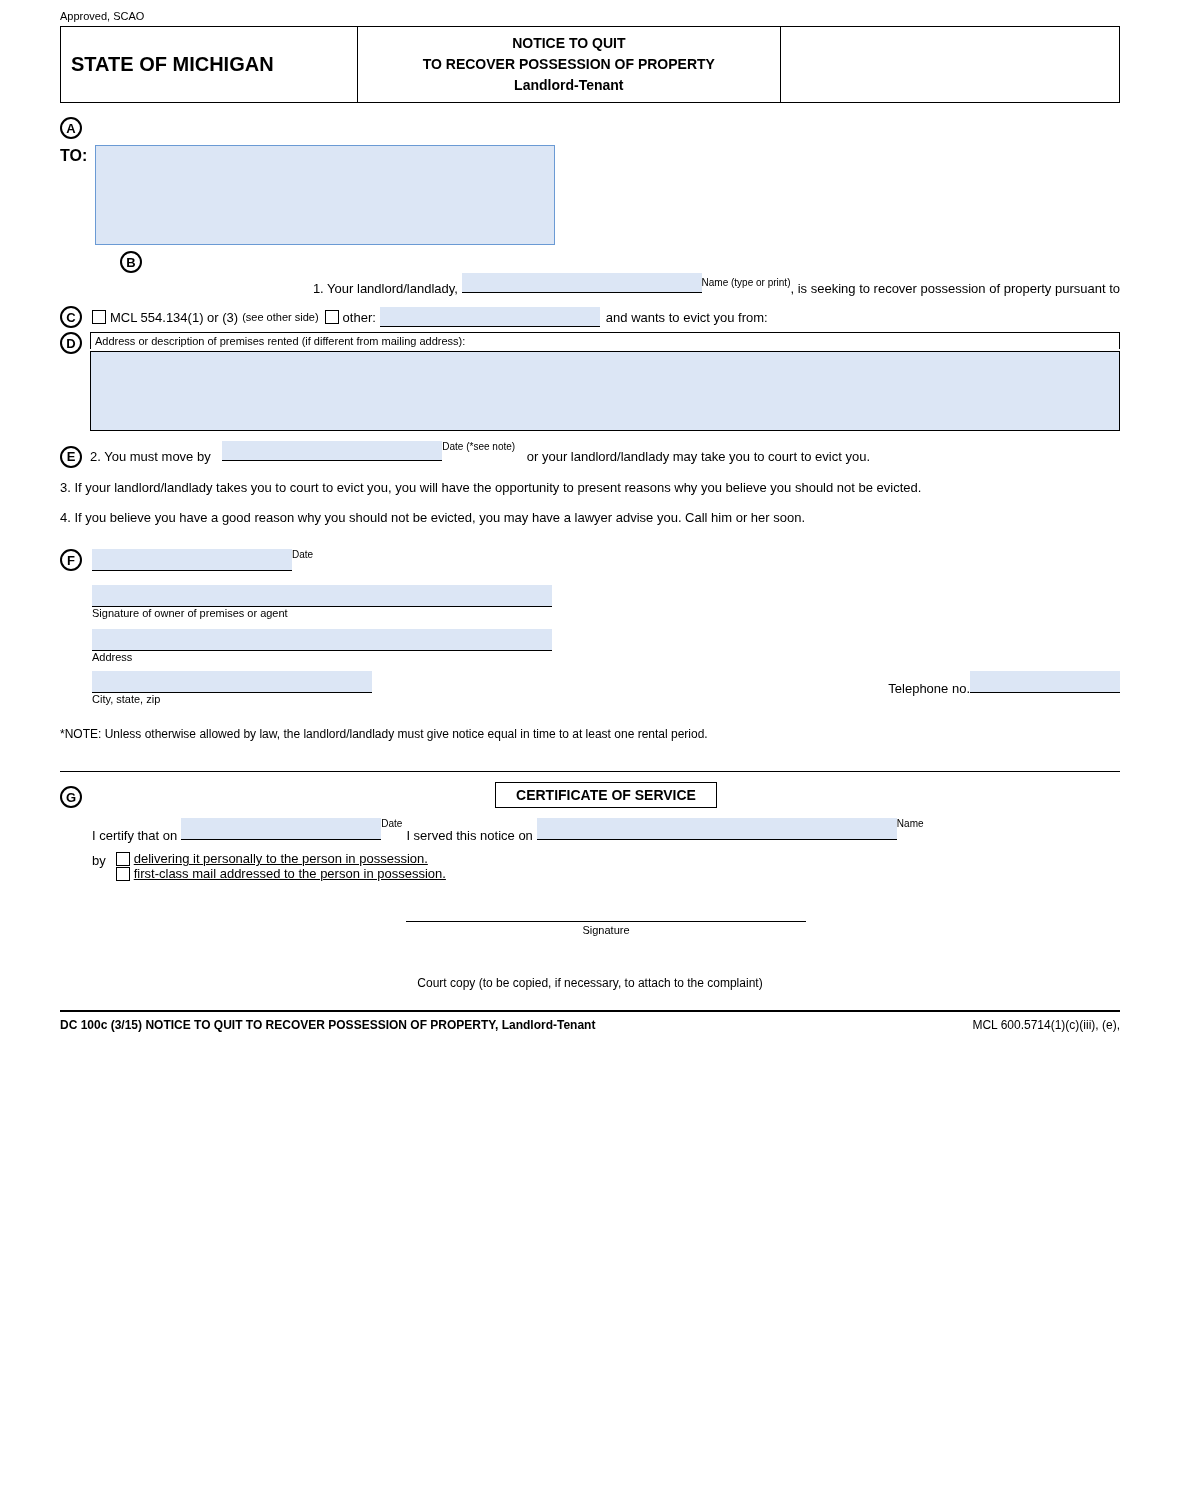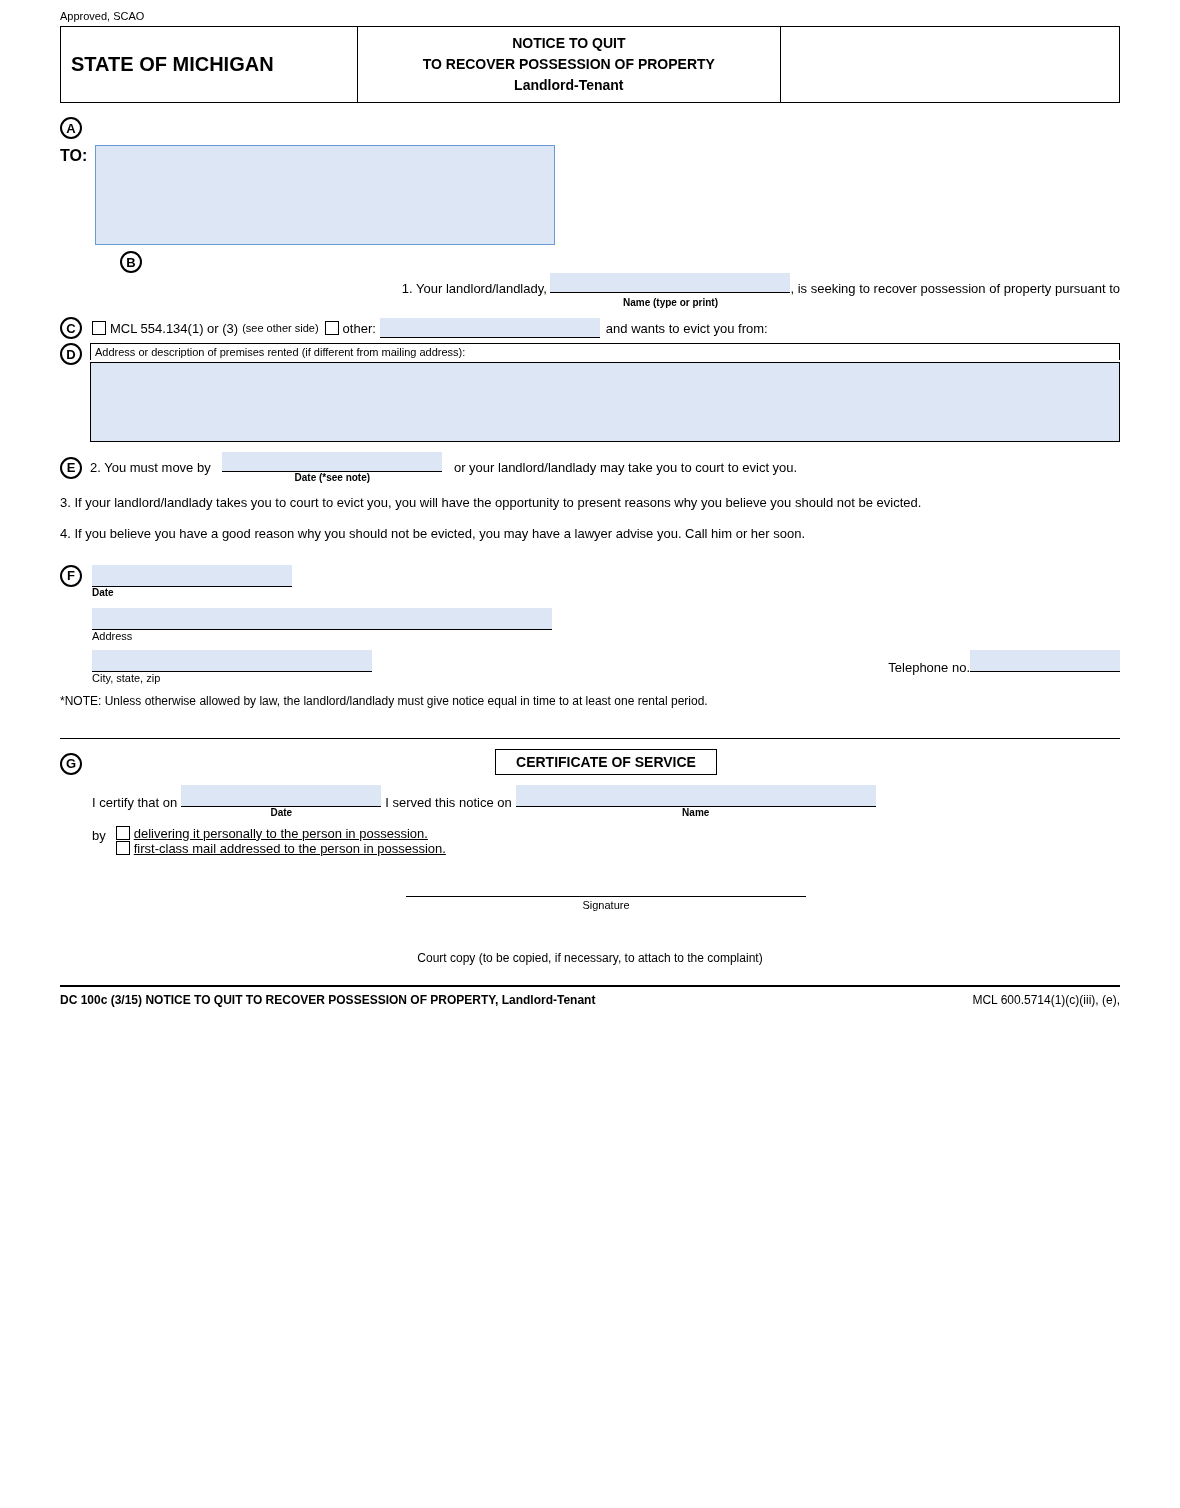--- a/index.html
+++ b/index.html
@@ -142,21 +142,21 @@
       gap: 30px;
       margin-top: 8px;
     }
     .city-group {
       flex: 1;
     }
     .tel-group {
       min-width: 180px;
     }
     .note-text {
-      margin-top: 10px;
+      margin-top: 22px;
       font-size: 12px;
     }
     .certificate-section {
       margin-top: 30px;
       border-top: 1.5px solid #000;
       padding-top: 10px;
     }
     .certificate-title {
       text-align: right;
       font-weight: bold;
@@ -216,22 +216,20 @@
     .footer-right {
       font-size: 12px;
     }
     .section-row {
       display: flex;
       align-items: flex-start;
       gap: 6px;
     }
     .field-group {
       display: flex;
-      flex-direction: column;
-      font-weight: bold;
     }
   </style>
 </head>
 <body>
 
 <div class="page">
 
   <div class="approved-line">Approved, SCAO</div>
 
   <table class="header-table">
@@ -315,20 +313,24 @@
 
   <div style="margin-top:20px; display:flex; align-items:flex-start; gap:6px;">
     <span class="circle-label">F</span>
     <div style="flex:1;">
 
       <div class="field-group">
         <div style="width:200px; height:22px; background:#dce6f5; border-bottom:1.5px solid #000;"></div>
         <span class="field-label-under" style="width:200px; text-align:left;">Date</span>
       </div>
 
+      <div class="sig-row" style="margin-top:14px;">
+        <div style="width:460px; height:22px; background:#dce6f5; border-bottom:1.5px solid #000;"></div>
+        <div class="sig-label">Signature of owner of premises or agent</div>
+      </div>
 
       <div class="sig-row" style="margin-top:10px;">
         <div style="width:460px; height:22px; background:#dce6f5; border-bottom:1.5px solid #000;"></div>
         <div class="sig-label">Address</div>
       </div>
 
       <div class="city-tel-row">
         <div class="city-group">
           <div style="width:280px; height:22px; background:#dce6f5; border-bottom:1.5px solid #000;"></div>
           <div class="sig-label">City, state, zip</div>

